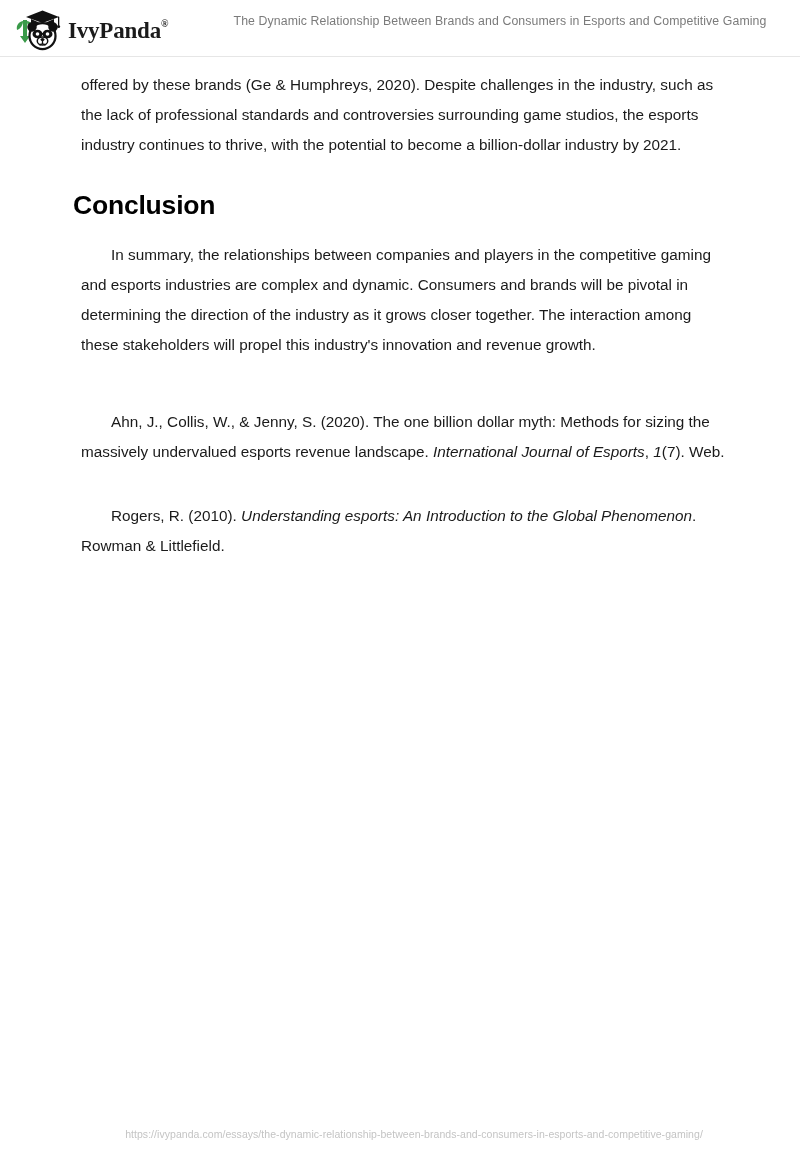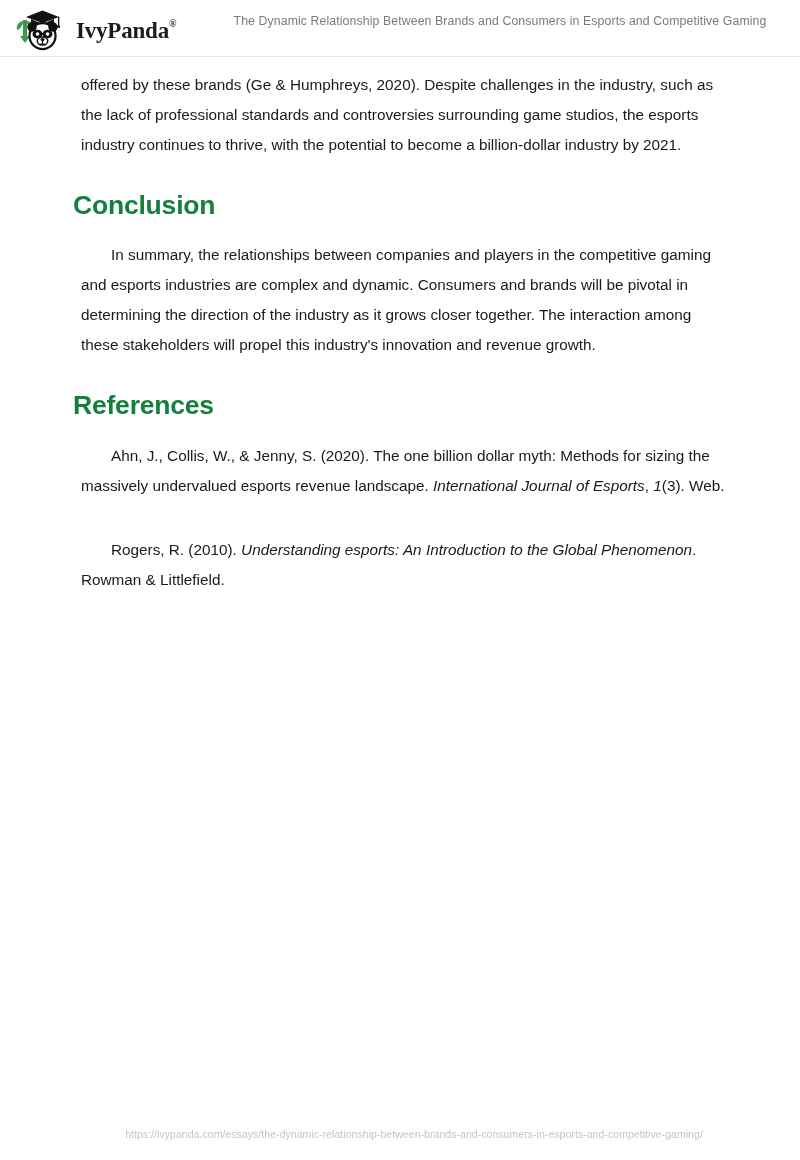--- a/index.html
+++ b/index.html
@@ -34,21 +34,20 @@
     border-bottom: 1px solid #e6e6e6;
   }
 
   .brand {
     position: absolute;
     left: 14px;
     top: 7px;
     display: flex;
     align-items: center;
     height: 44px;
-    gap: 8px;
   }
 
   .brand-mark {
     width: 48px;
     height: 44px;
     display: block;
     flex: 0 0 auto;
   }
 
   .brand-wordmark {
@@ -106,21 +105,21 @@
 
   p.indent {
     text-indent: 30px;
   }
 
   h2.section-heading {
     margin: 0;
     font-size: 26.5px;
     font-weight: bold;
     line-height: 34px;
-    color: #15803d;
+    color: #000000;
     font-family: "Liberation Sans", sans-serif;
     letter-spacing: -0.2px;
   }
 
   .sp-conclusion-head { height: 28px; }
   .sp-conclusion-body { height: 18px; }
   .sp-references-head { height: 28px; }
   .sp-references-body { height: 19px; }
   .sp-ref-gap { height: 17px; }
 
@@ -200,24 +199,23 @@
 
     <p class="body-text">offered by these brands (Ge &amp; Humphreys, 2020). Despite challenges in the industry, such as the lack of professional standards and controversies surrounding game studios, the esports industry continues to thrive, with the potential to become a billion-dollar industry by 2021.</p>
 
     <div class="sp-conclusion-head"></div>
     <h2 class="section-heading">Conclusion</h2>
     <div class="sp-conclusion-body"></div>
 
     <p class="body-text indent">In summary, the relationships between companies and players in the competitive gaming and esports industries are complex and dynamic. Consumers and brands will be pivotal in determining the direction of the industry as it grows closer together. The interaction among these stakeholders will propel this industry's innovation and revenue growth.</p>
 
     <div class="sp-references-head"></div>
-    <h2 class="section-heading">References</h2>
     <div class="sp-references-body"></div>
 
-    <p class="body-text indent"><span>Ahn, J., Collis, W., &amp; Jenny, S. (2020). </span><span>The one billion dollar myth: Methods for sizing the massively undervalued esports revenue landscape. </span><i>International Journal of Esports</i><span>, </span><i>1</i><span>(3). Web.</span></p>
+    <p class="body-text indent"><span>Ahn, J., Collis, W., &amp; Jenny, S. (2020). </span><span>The one billion dollar myth: Methods for sizing the massively undervalued esports revenue landscape. </span><i>International Journal of Esports</i><span>, </span><i>1</i><span>(7). Web.</span></p>
 
     <div class="sp-ref-gap"></div>
 
 
     <div class="sp-ref-gap"></div>
 
     <p class="body-text indent"><span>Rogers, R. (2010). </span><i>Understanding esports: An Introduction to the Global Phenomenon</i><span>. Rowman &amp; Littlefield.</span></p>
 
   </div>
 

